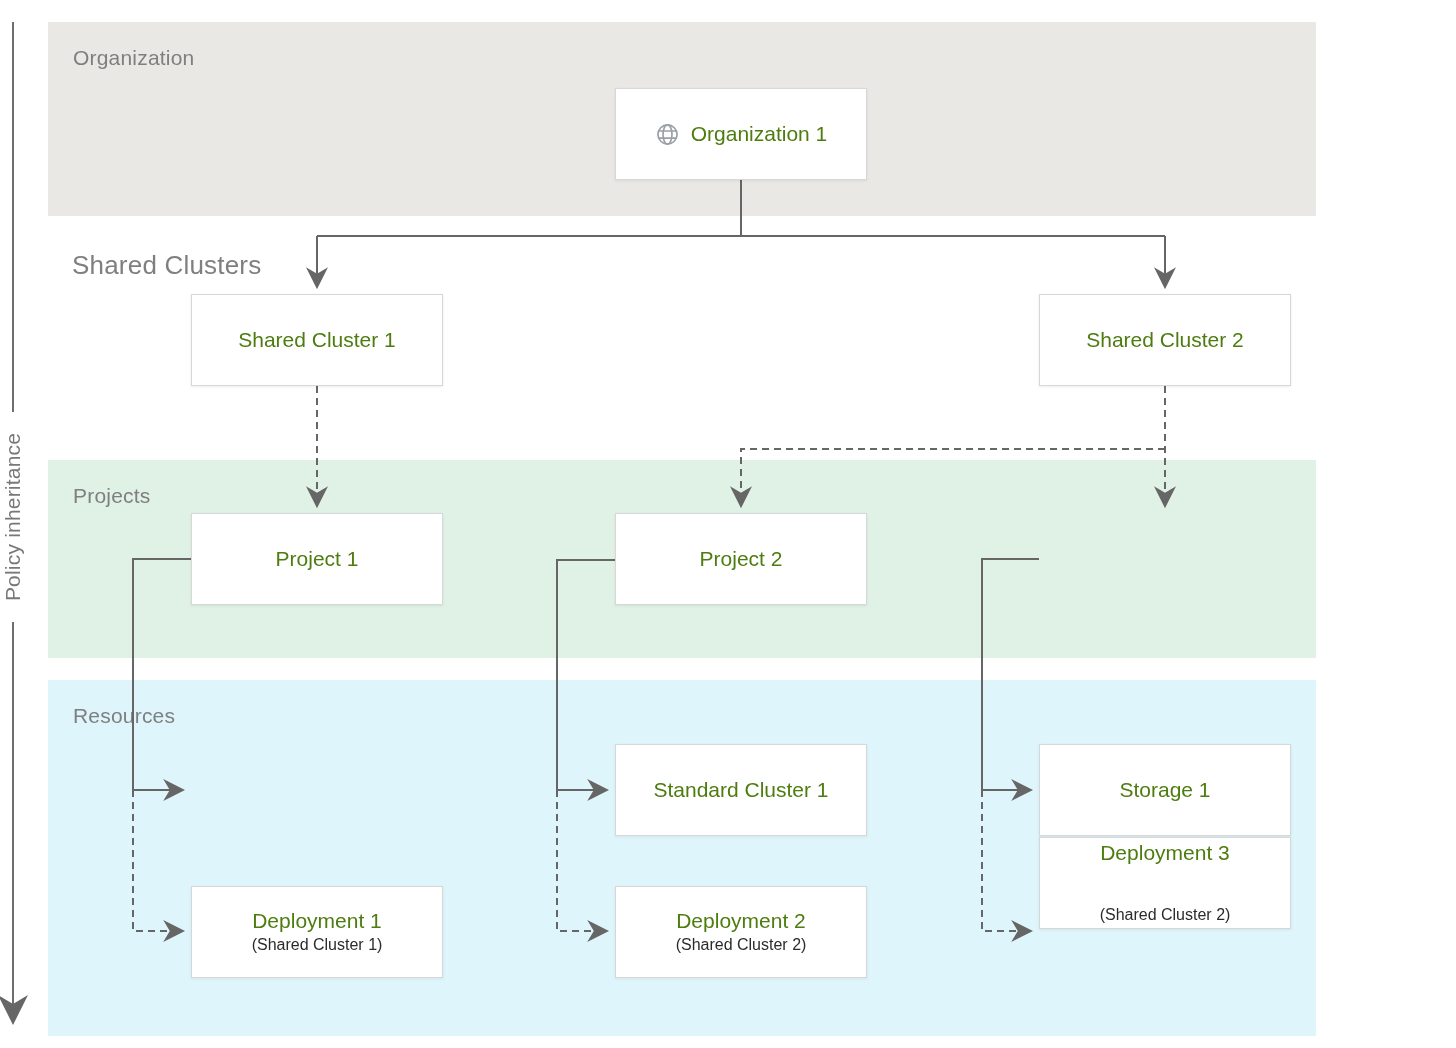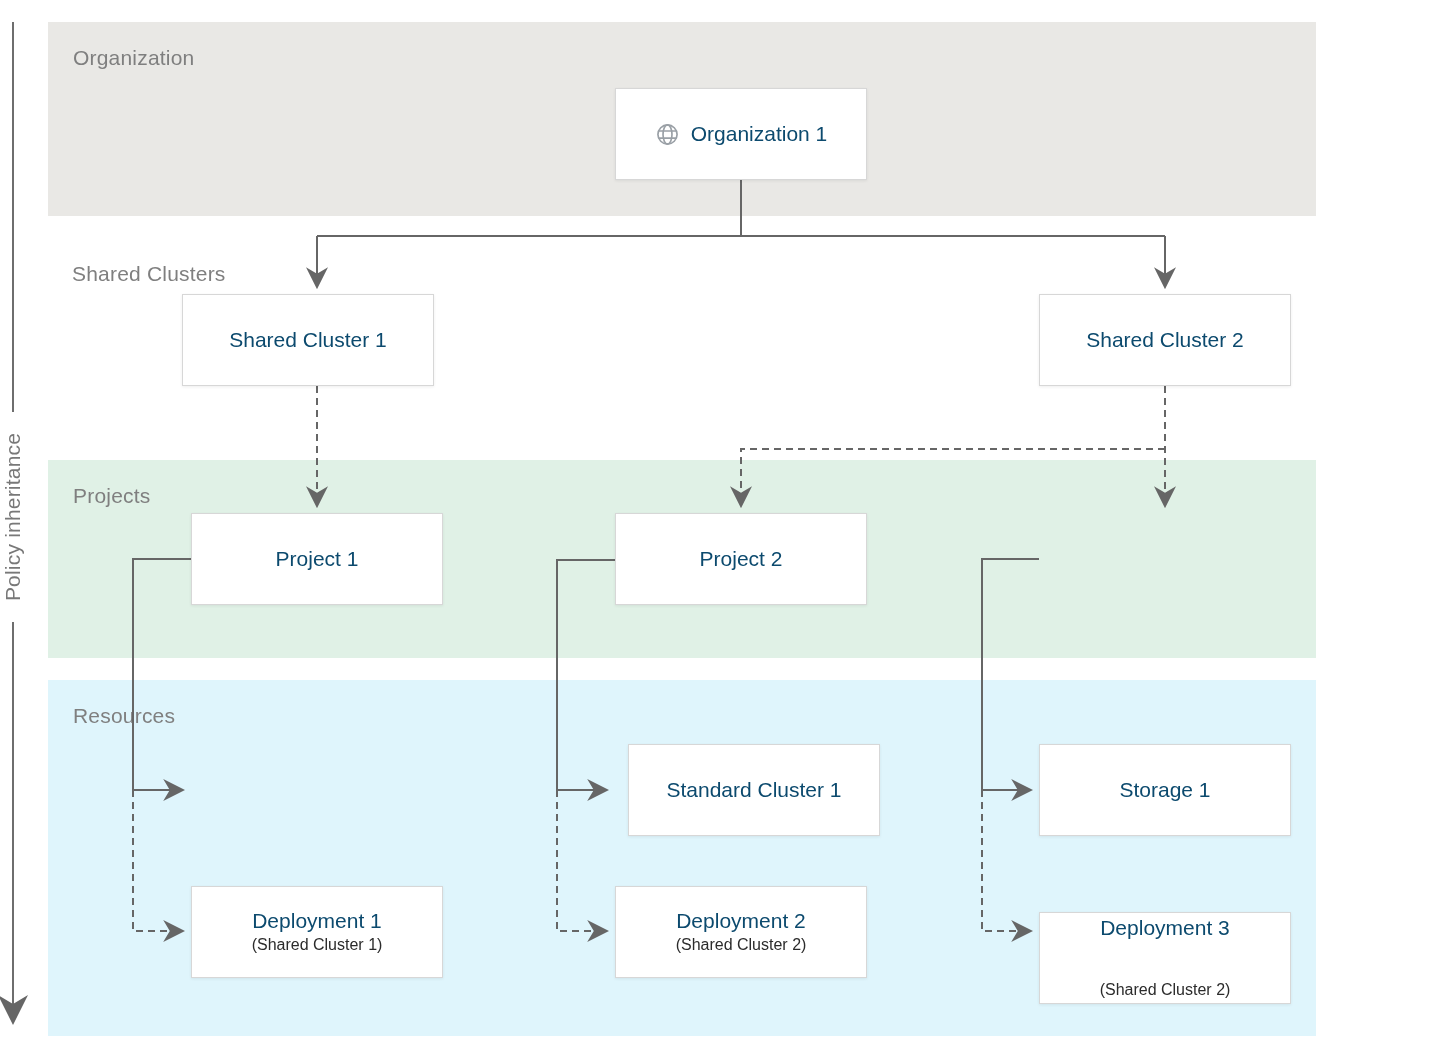--- a/index.html
+++ b/index.html
@@ -13,30 +13,30 @@
   .band{position:absolute;left:48px;width:1385px;}
   .band-org{top:22px;height:194px;background:#e9e8e5;}
   .band-projects{top:460px;height:198px;background:#e0f1e6;}
   .band-resources{top:680px;height:356px;background:#dff5fc;}
   .band-label{
     position:absolute;left:25px;top:24px;
     font-size:21px;color:#7f7f7f;letter-spacing:.2px;
   }
   .floating-label{
     position:absolute;left:72px;top:250px;
-    font-size:21px;color:#7f7f7f;letter-spacing:.2px;margin-top:12px;
+    font-size:26px;color:#7f7f7f;letter-spacing:.2px;
   }
   .node{
     position:absolute;width:252px;height:92px;
     background:#ffffff;border:1px solid #d7d7d7;
     box-shadow:0 1px 3px rgba(0,0,0,.07);
     display:flex;flex-direction:column;align-items:center;justify-content:center;
     box-sizing:border-box;
   }
-  .node-label{font-size:21px;color:#0c4a6e;line-height:1.2;}
+  .node-label{font-size:21px;color:#4d7c0f;line-height:1.2;}
   .node-sublabel{font-size:16px;color:#2b2b2b;line-height:1.3;margin-top:2px;}
   .node-row{display:flex;flex-direction:row;align-items:center;gap:11px;}
   .connectors{position:absolute;left:0;top:0;pointer-events:none;}
   .axis-label{
     position:absolute;left:13px;top:517px;
     transform:translate(-50%,-50%) rotate(-90deg);
     white-space:nowrap;
     font-size:21px;color:#787878;letter-spacing:.2px;
   }
 </style>
@@ -101,54 +101,54 @@
         <svg viewBox="0 0 24 24" width="25" height="25" fill="none" stroke="#9aa0a6" stroke-width="1.6">
           <circle cx="12" cy="12" r="9.2"></circle>
           <ellipse cx="12" cy="12" rx="4.3" ry="9.2"></ellipse>
           <path d="M3.4 8.6 H20.6 M3.4 15.4 H20.6"></path>
         </svg>
       </span>
       <span class="node-label">Organization 1</span>
     </div>
   </div>
 
-  <div class="node" style="left:182px;top:294px;">
+  <div class="node" style="left:191px;top:294px;">
     <div class="node-label">Shared Cluster 1</div>
   </div>
 
   <div class="node" style="left:1039px;top:294px;">
     <div class="node-label">Shared Cluster 2</div>
   </div>
 
   <div class="node" style="left:191px;top:513px;align-items:center;">
     <div class="node-label">Project 1</div>
   </div>
 
   <div class="node" style="left:615px;top:513px;">
     <div class="node-label">Project 2</div>
   </div>
 
 
 
-  <div class="node" style="left:615px;top:744px;margin-left:13px;">
+  <div class="node" style="left:615px;top:744px;">
     <div class="node-label">Standard Cluster 1</div>
   </div>
 
   <div class="node" style="left:1039px;top:744px;">
     <div class="node-label">Storage 1</div>
   </div>
 
   <div class="node" style="left:191px;top:886px;">
     <div class="node-label">Deployment 1</div>
     <div class="node-sublabel">(Shared Cluster 1)</div>
   </div>
 
   <div class="node" style="left:615px;top:886px;">
     <div class="node-label">Deployment 2</div>
     <div class="node-sublabel">(Shared Cluster 2)</div>
   </div>
 
-  <div class="node" style="left:1039px;top:912px;gap:38px;">
+  <div class="node" style="left:1039px;top:837px;gap:38px;">
     <div class="node-label">Deployment 3</div>
     <div class="node-sublabel">(Shared Cluster 2)</div>
   </div>
 
 </div>
 
 </body></html>

